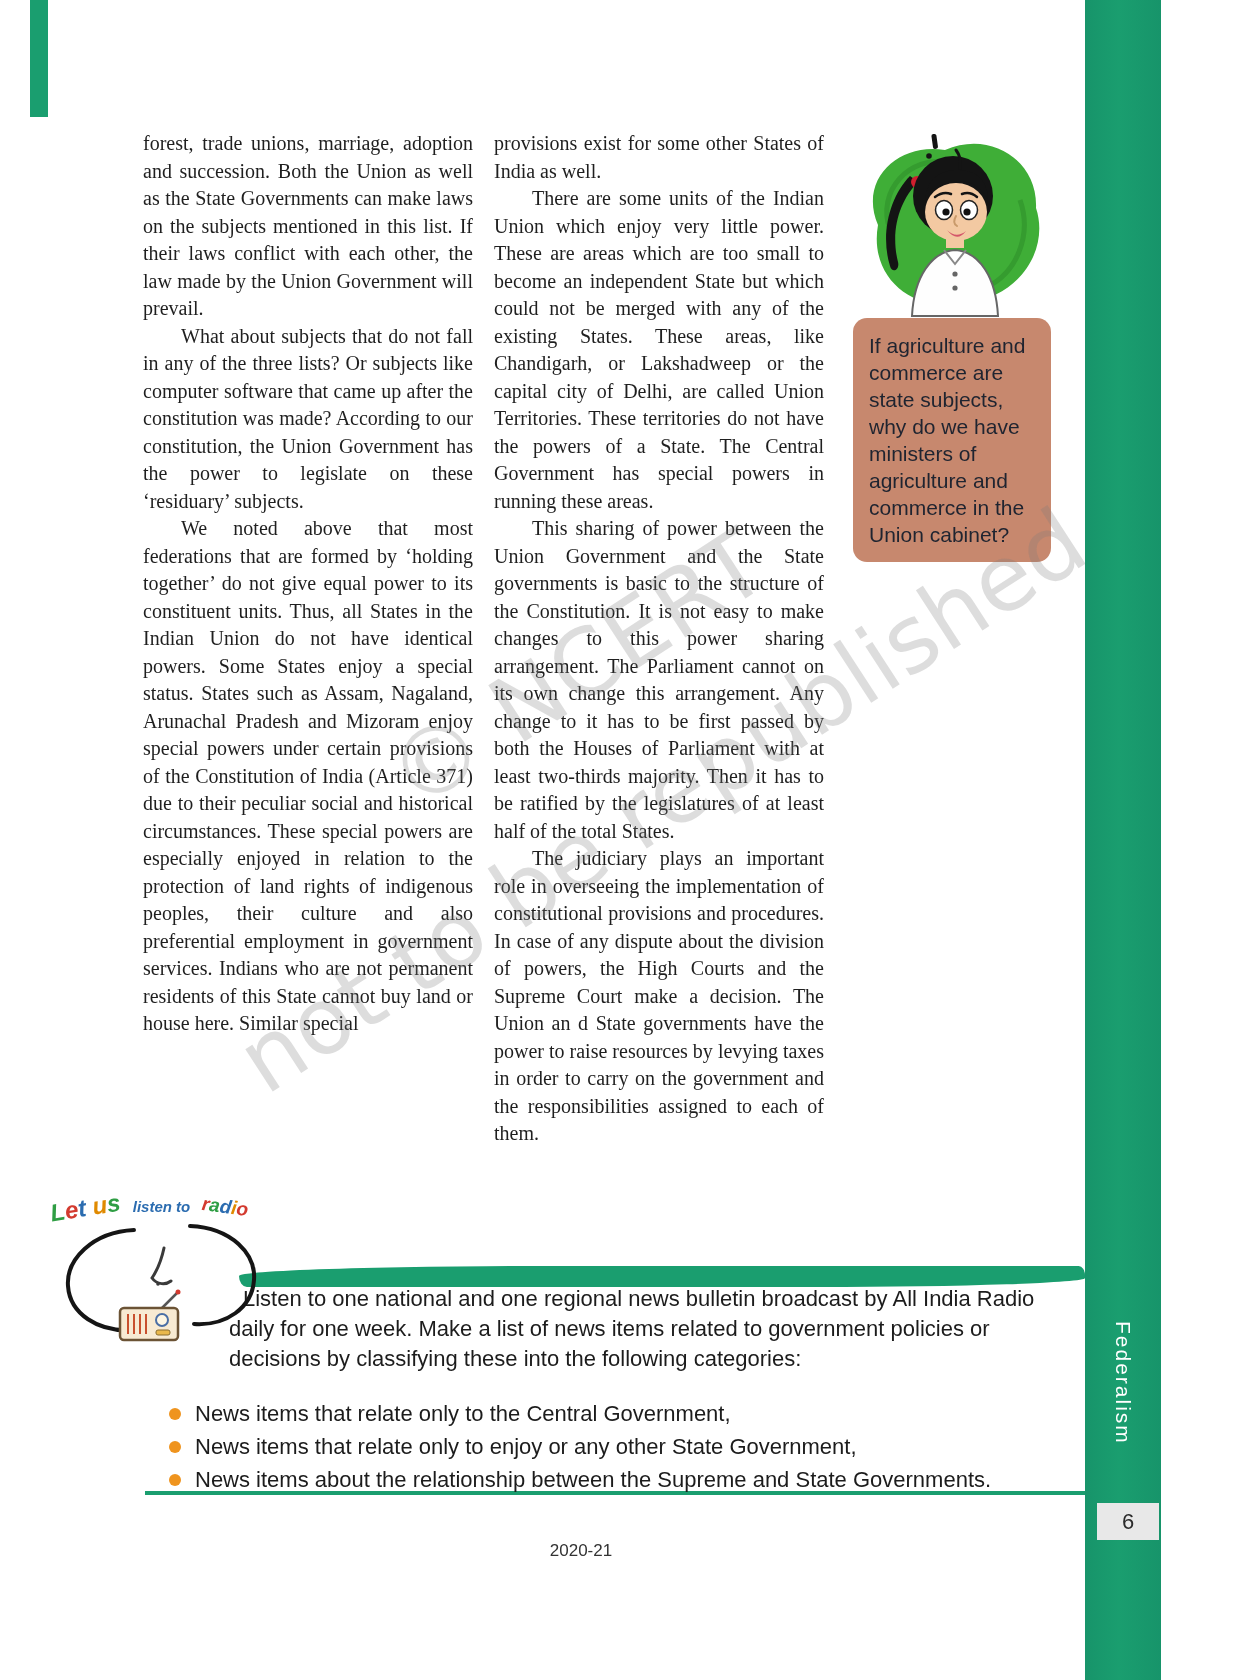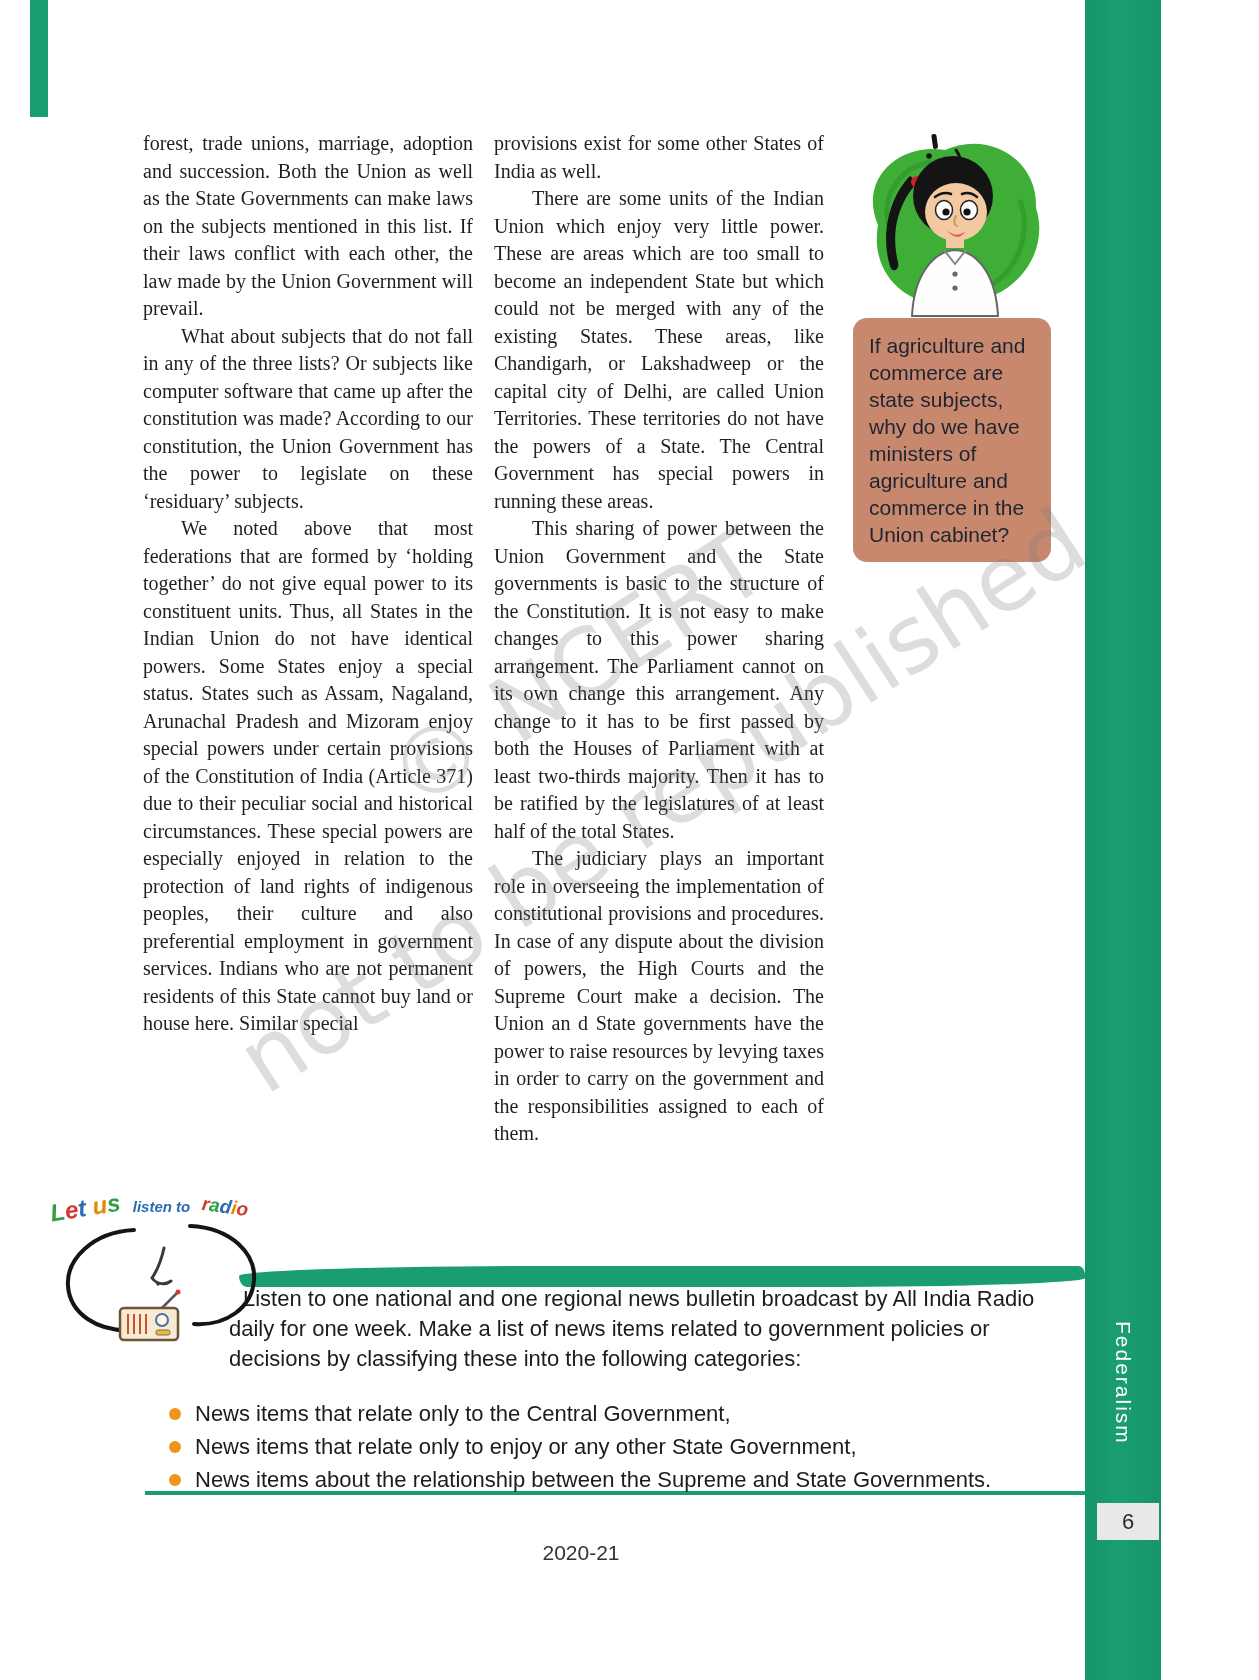--- a/index.html
+++ b/index.html
@@ -60,21 +60,21 @@
   .activity-intro{margin:0;line-height:30px;text-indent:14px;}
   .intro-spacer{float:left;width:66px;height:62px;}
   .bullets{list-style:none;margin:24px 0 0;padding:0;}
   .bullets li{position:relative;padding-left:32px;line-height:31px;margin-top:2px;}
   .dot{position:absolute;left:6px;top:10px;width:12px;height:12px;border-radius:50%;
        background:var(--bullet_orange,#ef941e);}
 
   .rule{position:absolute;left:145px;top:1491px;width:940px;height:4px;
         background:var(--band_green,#1a9e6f);z-index:1;}
   .footer{position:absolute;left:0;top:1541px;width:1162px;text-align:center;
-          font-family:"Liberation Sans",sans-serif;font-size:21px;color:#333;z-index:1;}
+          font-family:"Liberation Sans",sans-serif;font-size:17px;color:#333;z-index:1;}
 </style>
 </head>
 <body>
 
 <div class="page">
 
   <div class="top-strip"></div>
 
   <section class="col left-col">
     <p class="para">forest, trade unions, marriage, adoption and succession. Both the Union as well as the State Governments can make laws on the subjects mentioned in this list. If their laws conflict with each other, the law made by the Union Government will prevail.</p>

